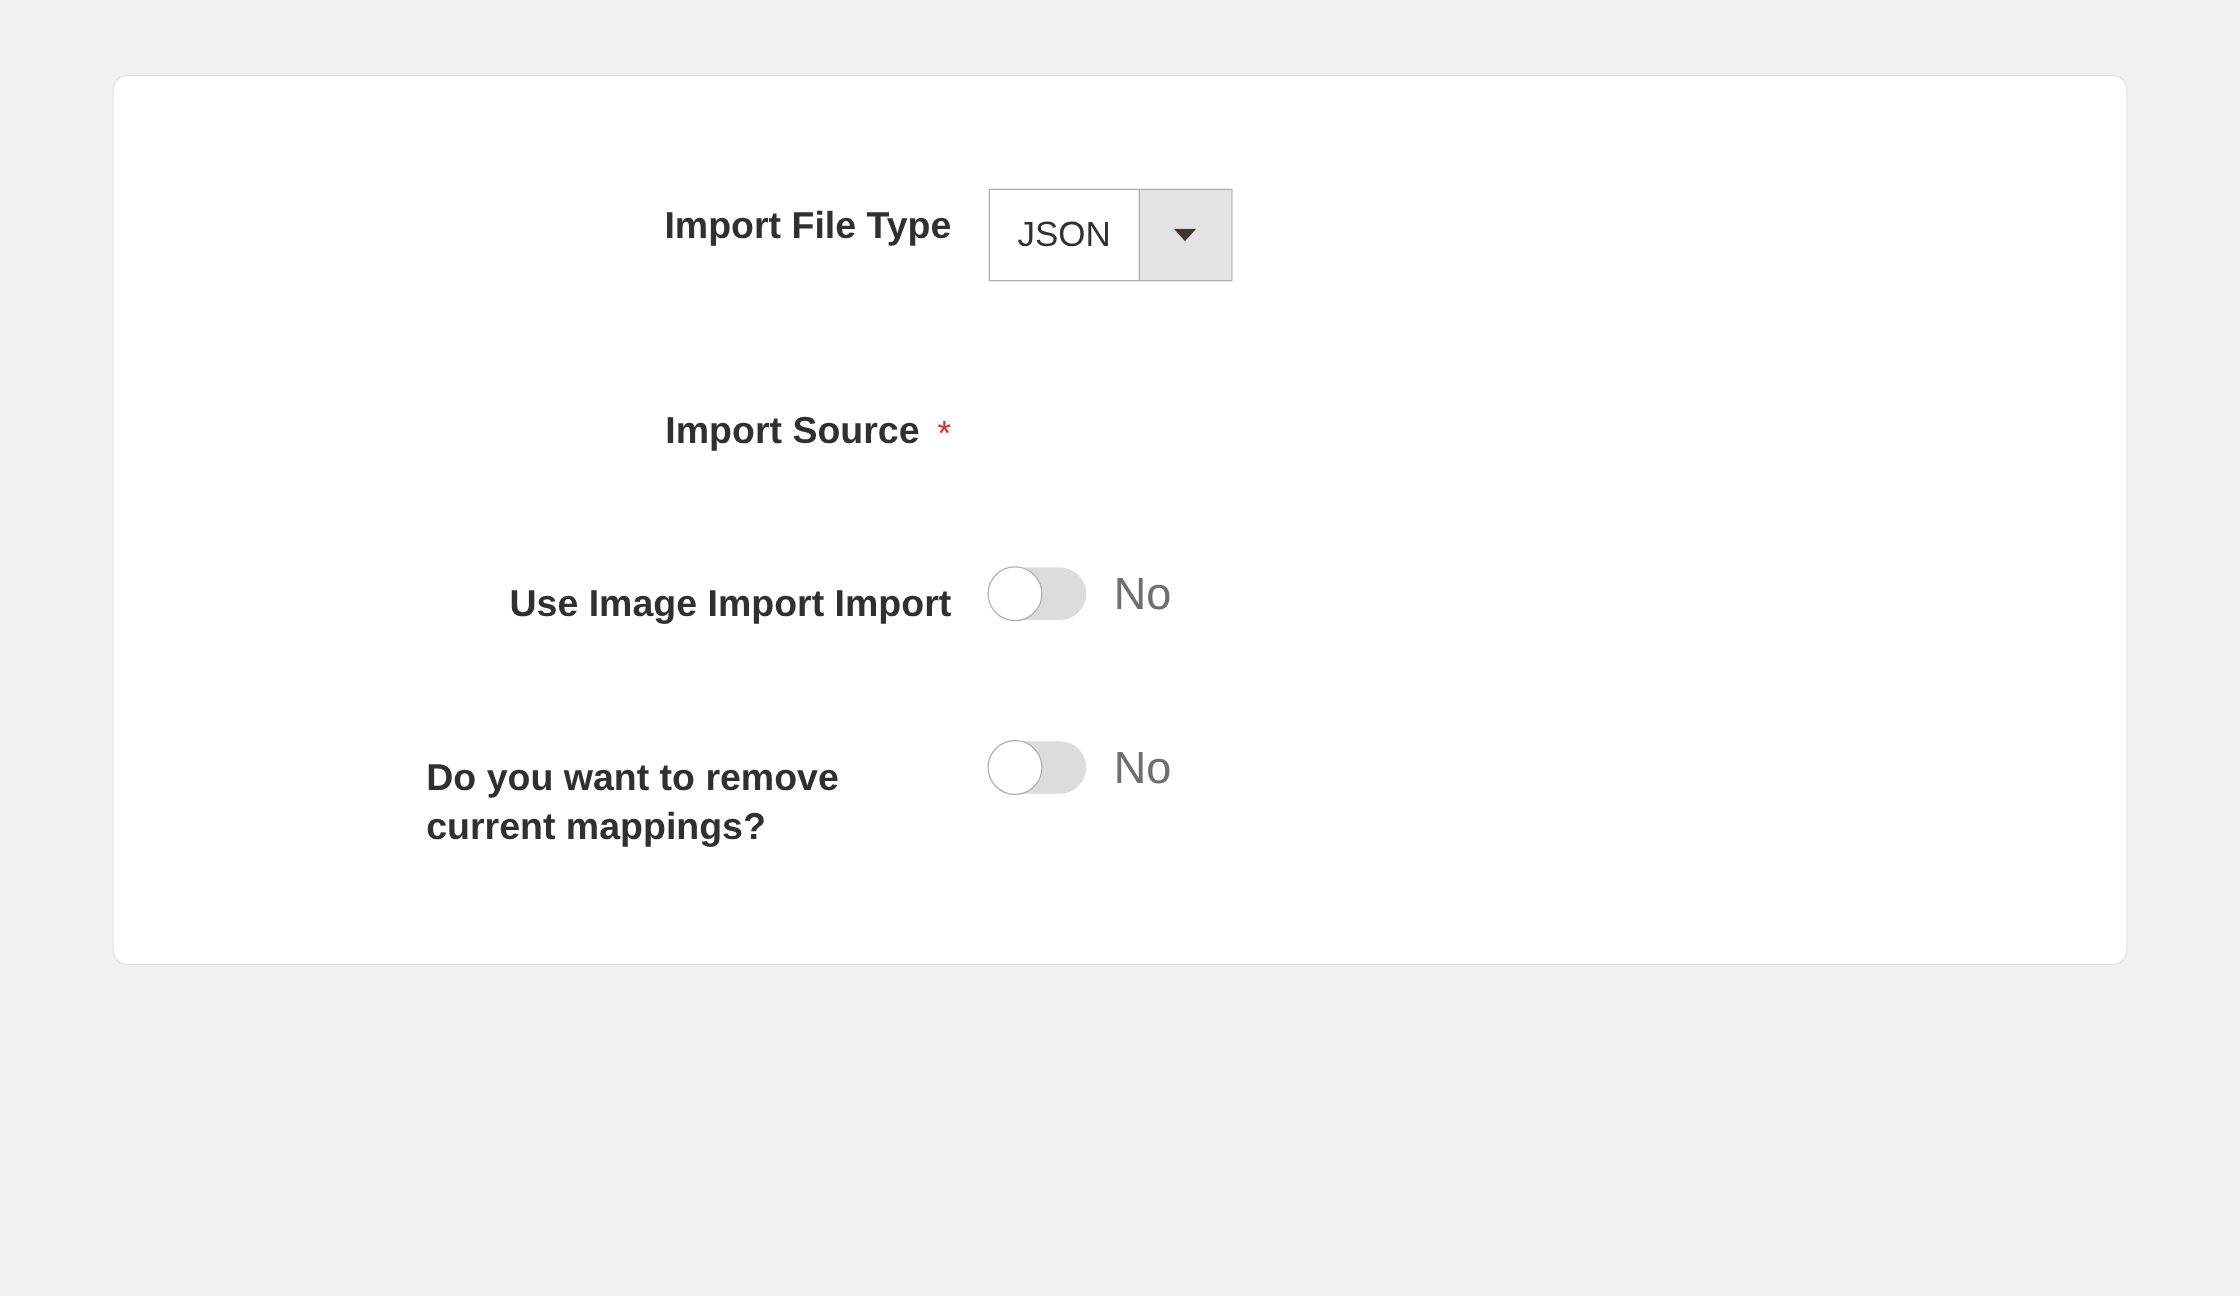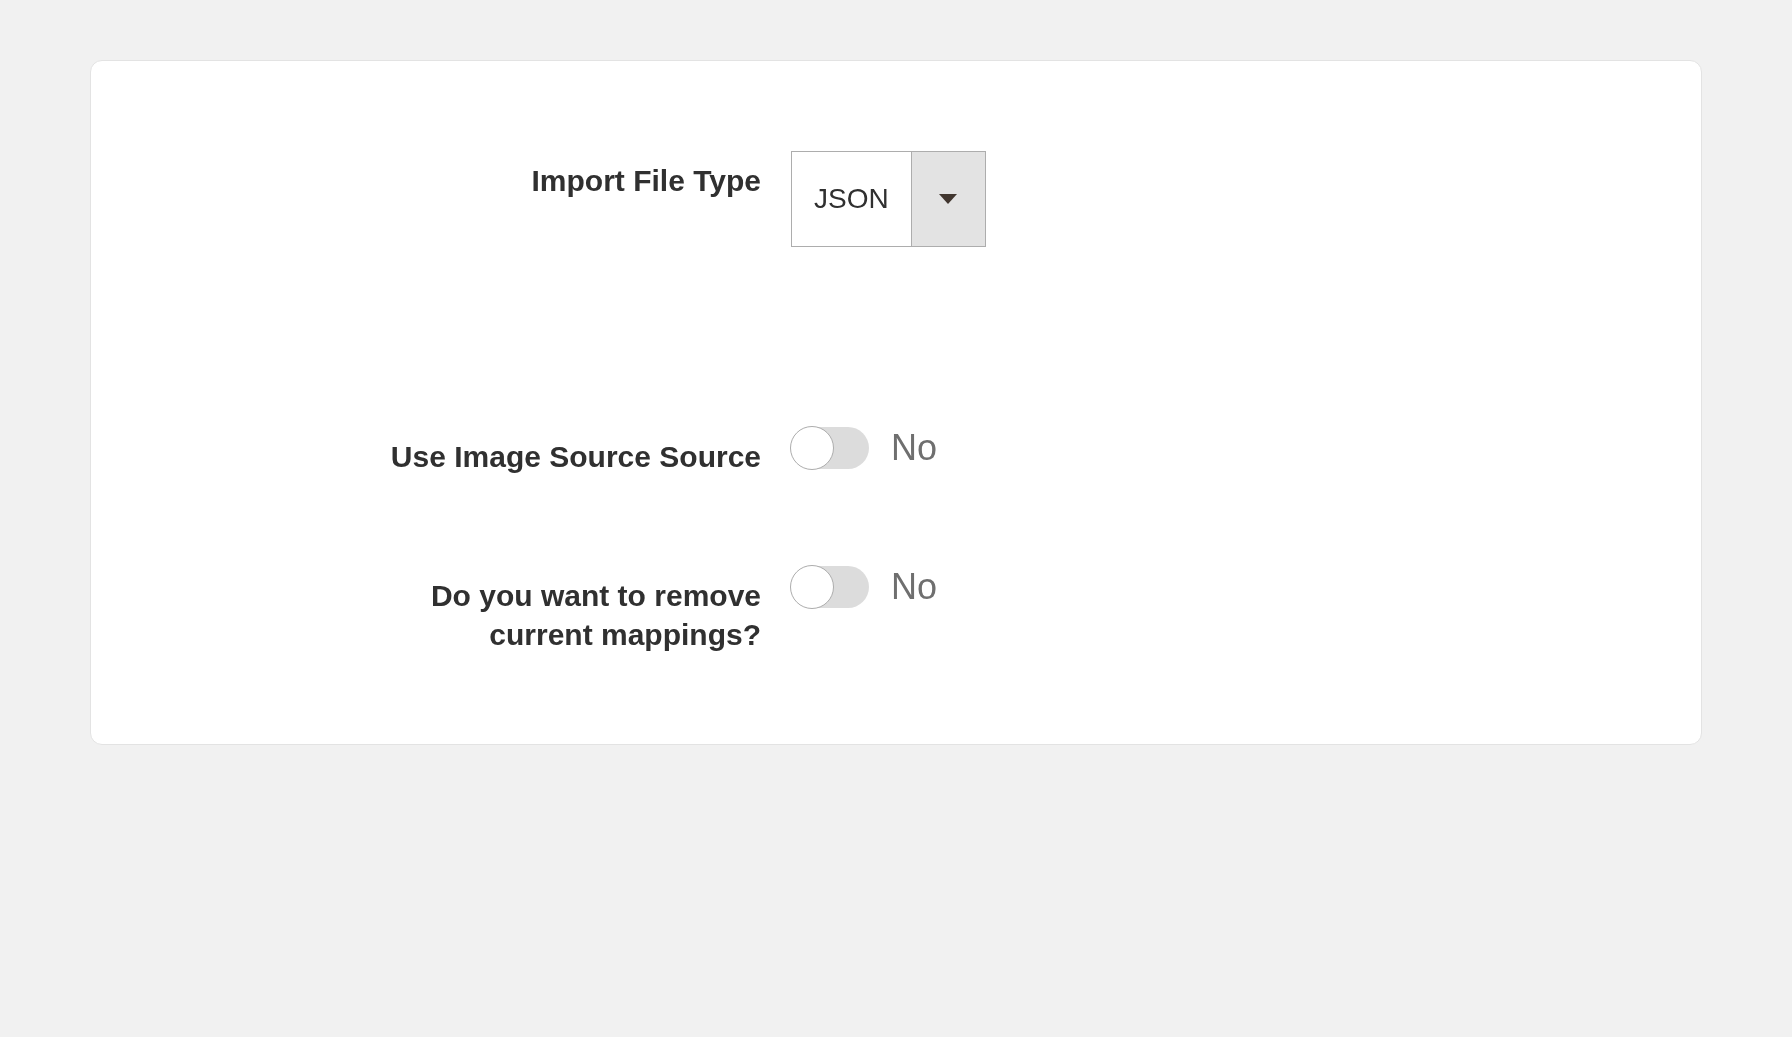--- a/index.html
+++ b/index.html
@@ -61,21 +61,21 @@
     .control-col {
       display: flex;
       align-items: center;
       gap: 22px;
     }
 
     .select-wrap {
       display: inline-flex;
       border: 1px solid #adadad;
       background: #ffffff;
-      height: 96px;
+      height: 74px;
       cursor: pointer;
     }
 
     .select-wrap .value {
       padding: 0 22px;
       font-size: 28px;
       color: #303030;
       display: flex;
       align-items: center;
       white-space: nowrap;
@@ -117,21 +117,21 @@
     }
 
     .toggle-label {
       font-size: 36px;
       color: #6f6f6f;
     }
 
     .label-block {
       max-width: 420px;
       display: inline-block;
-      text-align: right;
+      text-align: left;
     }
   </style>
 </head>
 <body>
 
 <div class="panel">
 
   <div class="field-row">
     <div class="label-col">
       <span class="label-text">Import File Type</span>
@@ -142,25 +142,29 @@
         <div class="arrow-btn">
           <svg viewBox="0 0 18 10">
               <polygon points="0,0 18,0 9,10"></polygon>
             </svg>
         </div>
       </div>
     </div>
   </div>
 
   <div class="field-row">
+    <div class="label-col">
+      <span class="label-text">Import Source</span>
+      <span class="required-mark">*</span>
+    </div>
   </div>
 
   <div class="field-row">
     <div class="label-col">
-      <span class="label-text">Use Image Source Source</span>
+      <span class="label-text">Use Image Import Import</span>
     </div>
     <div class="control-col">
       <div class="toggle">
         <div class="knob"></div>
       </div>
       <span class="toggle-label">No</span>
     </div>
   </div>
 
   <div class="field-row">

